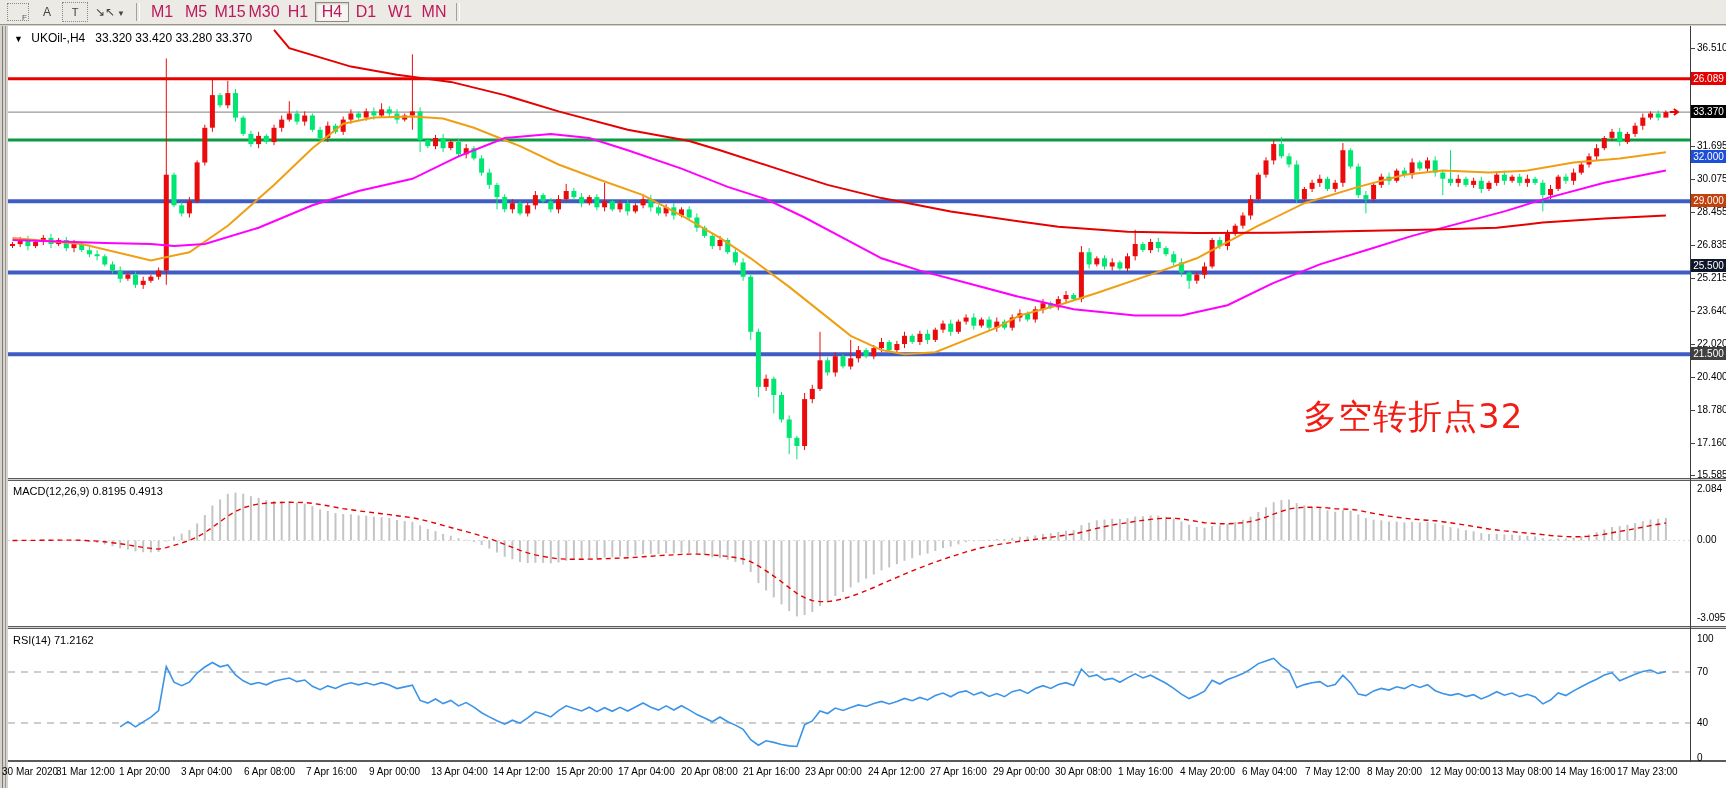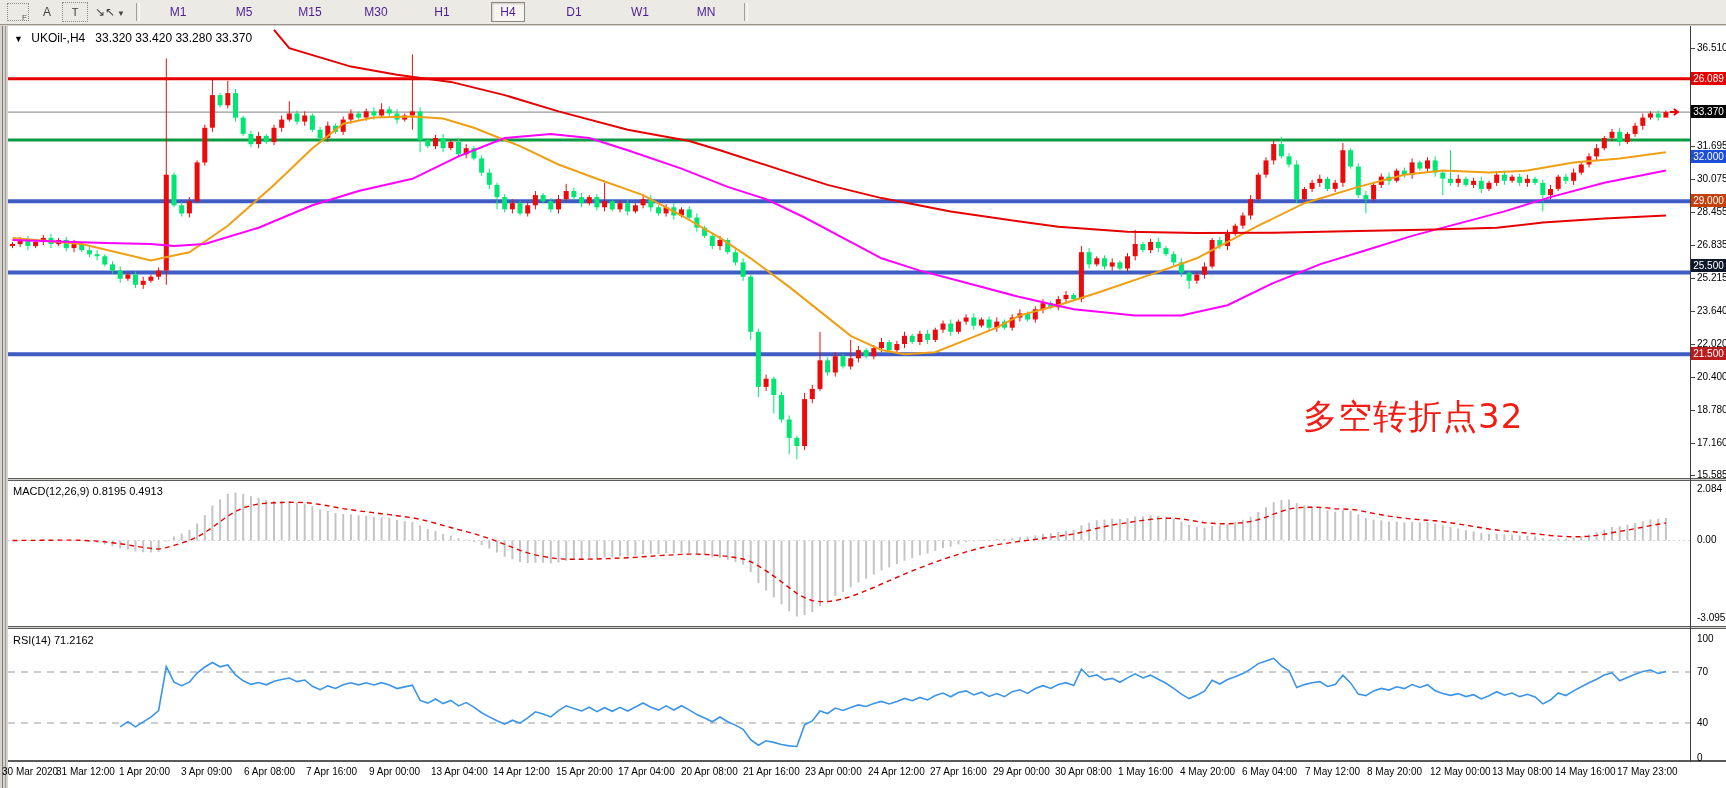--- a/index.html
+++ b/index.html
@@ -3,21 +3,21 @@
 <meta charset="utf-8">
 <style>
   html,body{margin:0;padding:0}
   body{width:1726px;height:788px;background:#d6d3ce;font-family:"Liberation Sans",sans-serif;overflow:hidden;position:relative}
   #toolbar{position:absolute;left:0;top:0;width:1726px;height:25px;background:#eceae4;border-bottom:1px solid #98948c;display:flex;align-items:center;padding-left:3px;box-sizing:border-box}
   .tb-handle{width:20px;height:16px;border:1px dotted #8a8a8a;position:relative;margin:0 4px}
   .tb-handle span{position:absolute;right:1px;bottom:-2px;font-size:8px;color:#555}
   .tb-btn{height:20px;min-width:26px;background:transparent;border:1px solid transparent;font-family:"Liberation Sans",sans-serif;font-size:12px;color:#444;text-align:center;line-height:18px;margin:0 1px;padding:0 4px;cursor:default}
   .tb-btn.tbox{border:1px dotted #8a8a8a;font-size:11px}
   .tb-sep{width:2px;height:18px;border-left:1px solid #a5a29a;border-right:1px solid #fff;margin:0 5px}
-  .tf-btn{height:20px;width:34px;background:transparent;border:1px solid transparent;font-family:"Liberation Sans",sans-serif;font-size:12px;color:#4c1d95;margin:16px;padding:0;cursor:default}
+  .tf-btn{height:20px;width:34px;background:transparent;border:1px solid transparent;font-family:"Liberation Sans",sans-serif;font-size:16px;color:#be185d;margin:0;padding:0;cursor:default}
   .tf-btn.active{background:#f7f5f1;border:1px solid #8a887f;box-shadow:inset 1px 1px 2px rgba(0,0,0,0.18)}
   .caret{font-size:8px;color:#444;margin-left:2px}
   #chartbg{position:absolute;left:8px;top:26px;width:1718px;height:762px;background:#ffffff}
   #leftstrip{position:absolute;left:0;top:26px;width:8px;height:762px;background:#d6d3ce}
   #leftstrip:before{content:"";position:absolute;left:2px;top:0;width:1px;height:100%;background:#7d7a74}
   #leftstrip:after{content:"";position:absolute;left:5px;top:0;width:1px;height:100%;background:#9b9890}
   .pane-sep{position:absolute;left:8px;width:1718px;background:#d6d3ce;border-top:1px solid #5a5a5a;border-bottom:1px solid #5a5a5a;box-sizing:border-box}
   #axisline{position:absolute;left:1690px;top:26px;width:1px;height:736px;background:#3c3c3c}
   #symheader{position:absolute;left:14px;top:31px;font-size:12px;color:#000}
   #symheader .tri{font-size:9px;margin-right:5px;color:#000}
@@ -780,35 +780,35 @@
     <div class="axis-dash" style="top:410px"></div>
     <div class="axis-tick-label" style="top:404px">18.780</div>
     <div class="axis-dash" style="top:443px"></div>
     <div class="axis-tick-label" style="top:437px">17.160</div>
     <div class="axis-dash" style="top:475px"></div>
     <div class="axis-tick-label" style="top:469px">15.585</div>
     <div class="axis-tag" style="top:72px;background:#e60000">26.089</div>
     <div class="axis-tag" style="top:150px;background:#1d4ed8">32.000</div>
     <div class="axis-tag" style="top:194px;background:#c2410c">29.000</div>
     <div class="axis-tag" style="top:259px;background:#0f172a">25.500</div>
-    <div class="axis-tag" style="top:347px;background:#b91c1c">21.500</div>
+    <div class="axis-tag" style="top:347px;background:#404040">21.500</div>
     <div class="axis-tag" style="top:105px;background:#000000">33.370</div>
     <div class="axis-tick-label" style="top:483px">2.084</div>
     <div class="axis-tick-label" style="top:534px">0.00</div>
     <div class="axis-tick-label" style="top:612px">-3.0957</div>
     <div class="axis-tick-label" style="top:633px">100</div>
     <div class="axis-tick-label" style="top:666px">70</div>
     <div class="axis-tick-label" style="top:717px">40</div>
     <div class="axis-tick-label" style="top:752px">0</div>
   </div>
 <div id="time-axis">
     <div class="time-label" style="left:2px">30 Mar 2020</div>
     <div class="time-label" style="left:56px">31 Mar 12:00</div>
     <div class="time-label" style="left:119px">1 Apr 20:00</div>
-    <div class="time-label" style="left:181px">3 Apr 09:00</div>
+    <div class="time-label" style="left:181px">3 Apr 04:00</div>
     <div class="time-label" style="left:244px">6 Apr 08:00</div>
     <div class="time-label" style="left:306px">7 Apr 16:00</div>
     <div class="time-label" style="left:369px">9 Apr 00:00</div>
     <div class="time-label" style="left:431px">13 Apr 04:00</div>
     <div class="time-label" style="left:493px">14 Apr 12:00</div>
     <div class="time-label" style="left:556px">15 Apr 20:00</div>
     <div class="time-label" style="left:618px">17 Apr 04:00</div>
     <div class="time-label" style="left:681px">20 Apr 08:00</div>
     <div class="time-label" style="left:743px">21 Apr 16:00</div>
     <div class="time-label" style="left:805px">23 Apr 00:00</div>

